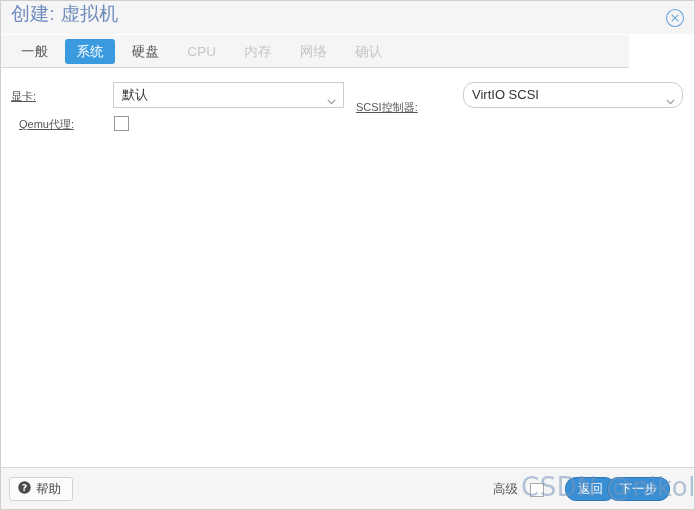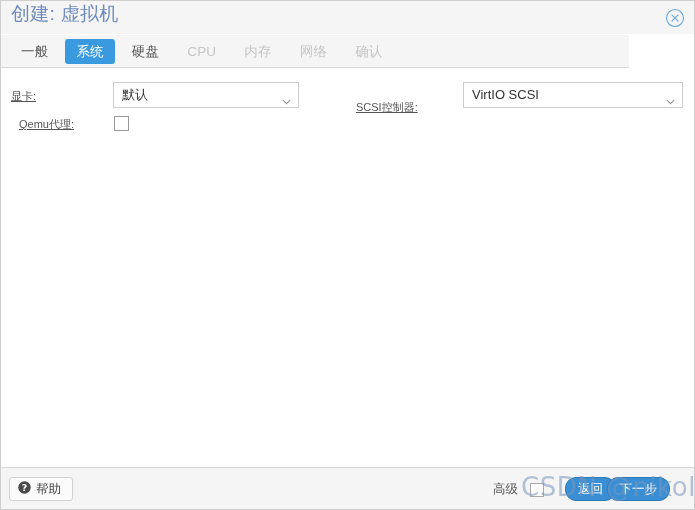--- a/index.html
+++ b/index.html
@@ -210,32 +210,32 @@
       <div class="tab disabled">内存</div>
       <div class="tab disabled">网络</div>
       <div class="tab disabled">确认</div>
     </div>
   </div>
 
   <div class="content">
 
     <div class="field-label" style="left:10px; top:21px;">显卡:</div>
 
-    <div class="select" style="left:112px; top:14px; width:186px;">
+    <div class="select" style="left:112px; top:14px; width:231px;">
       <span class="val">默认</span>
       <span class="arrow">
         <svg width="9" height="6" viewBox="0 0 9 6">
           <polyline points="0.8,0.8 4.5,4.6 8.2,0.8" fill="none" stroke="#9a9a9a" stroke-width="1.2"></polyline>
         </svg>
       </span>
     </div>
 
     <div class="field-label" style="left:355px; top:32px;">SCSI控制器:</div>
 
-    <div class="select" style="left:462px; top:14px; width:220px;">
+    <div class="select" style="left:462px; top:14px; width:220px;border-radius:11px;">
       <span class="val">VirtIO SCSI</span>
       <span class="arrow">
         <svg width="9" height="6" viewBox="0 0 9 6">
           <polyline points="0.8,0.8 4.5,4.6 8.2,0.8" fill="none" stroke="#9a9a9a" stroke-width="1.2"></polyline>
         </svg>
       </span>
     </div>
 
     <div class="field-label" style="left:18px; top:49px;">Qemu代理:</div>
 

